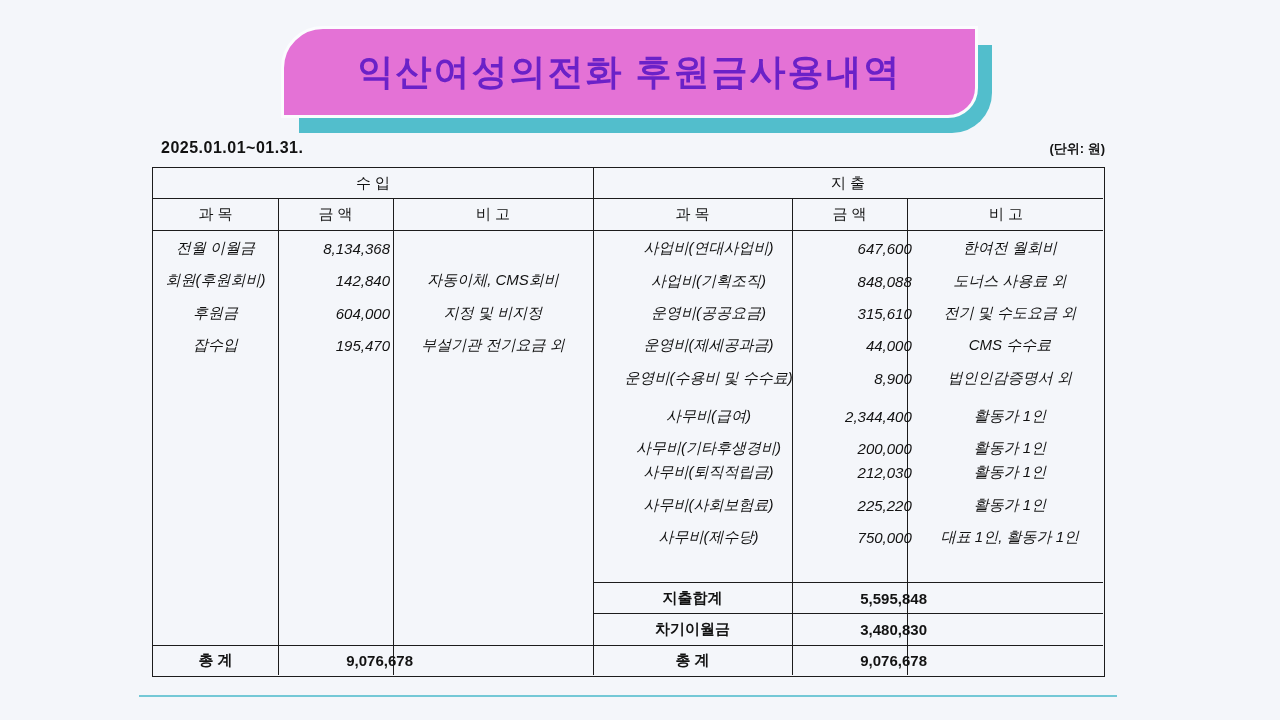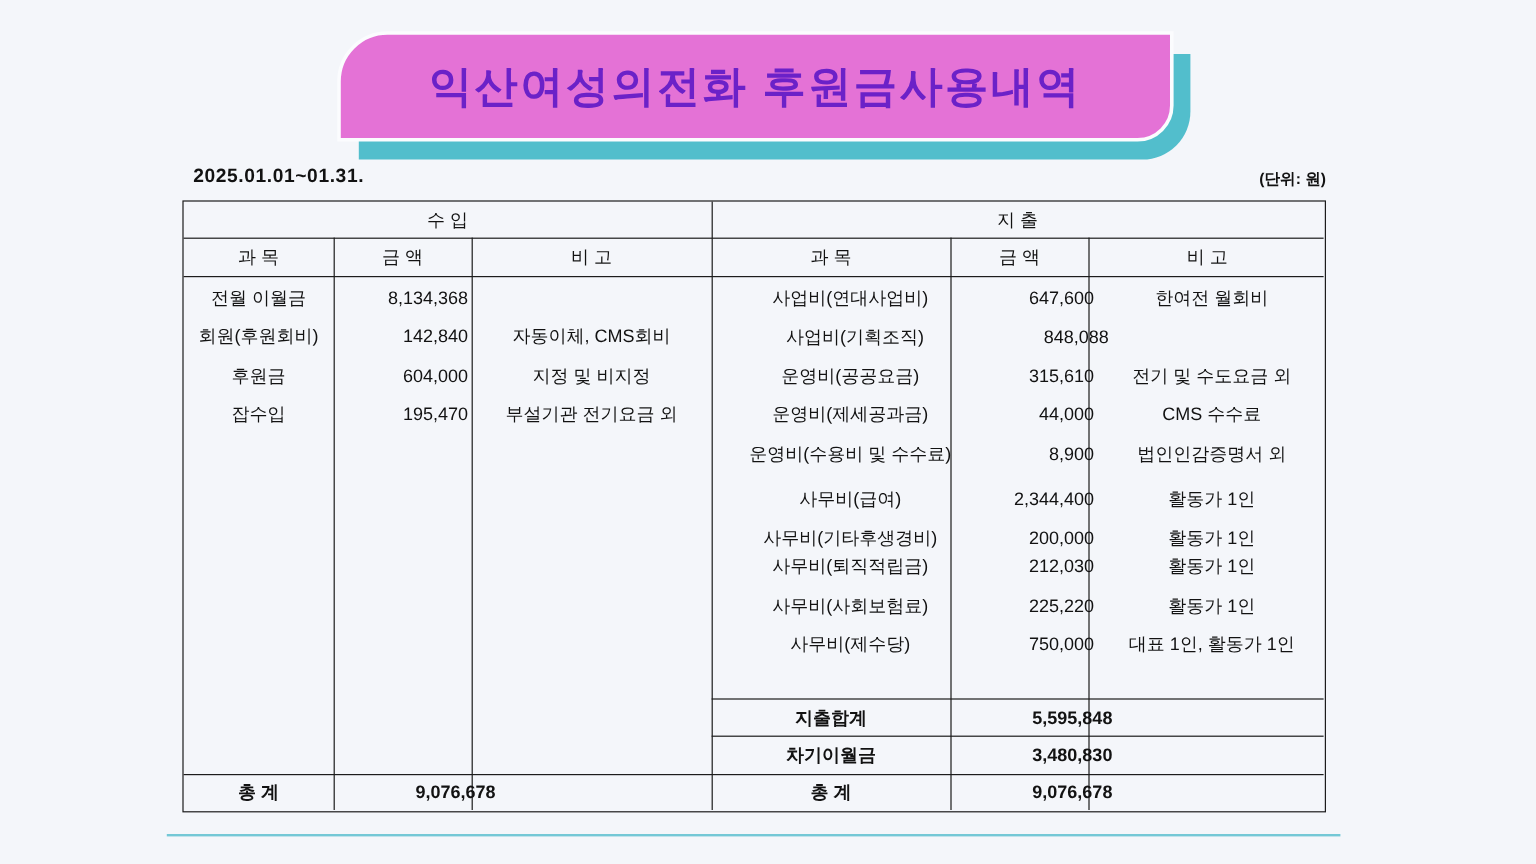--- a/index.html
+++ b/index.html
@@ -51,21 +51,21 @@
   .hl { height:1px; }
   .vl { width:1px; }
 
   .cell {
     position:absolute; display:flex; align-items:center; justify-content:center;
     white-space:nowrap;
   }
 
   .drow { position:absolute; height:22px; display:flex; }
   .drow .c {
-    display:flex; align-items:center; justify-content:center; white-space:nowrap;
+    display:flex; align-items:center; justify-content:center; white-space:nowrap;font-style:italic;
   }
   .drow .amt { justify-content:flex-end; padding-right:3px; box-sizing:border-box; }
   .inrow  { left:0;     width:440px; }
   .exrow  { left:440px; width:512px; }
   .inrow .cat  { width:125px; } .inrow .amt { width:115px; } .inrow .note { width:200px; }
   .exrow .cat  { width:199px;padding-left:20px; } .exrow .amt { width:115px; } .exrow .note { width:198px; }
 
   .sumcell { position:absolute; display:flex; align-items:center; font-weight:bold; white-space:nowrap; }
   .sumcell.center { justify-content:center; }
   .sumcell.right  { justify-content:flex-end; padding-right:3px; box-sizing:border-box;margin-left:23px; }
@@ -133,20 +133,21 @@
     </div>
 
     <div class="drow exrow" style="top:69px;">
       <span class="c cat">사업비(연대사업비)</span>
       <span class="c amt">647,600</span>
       <span class="c note">한여전 월회비</span>
     </div>
     <div class="drow exrow" style="top:102px;">
       <span class="c cat">사업비(기획조직)</span>
       <span class="c amt">848,088</span>
+      <span class="c note">도너스 사용료 외</span>
     </div>
     <div class="drow exrow" style="top:134px;">
       <span class="c cat">운영비(공공요금)</span>
       <span class="c amt">315,610</span>
       <span class="c note">전기 및 수도요금 외</span>
     </div>
     <div class="drow exrow" style="top:166px;">
       <span class="c cat">운영비(제세공과금)</span>
       <span class="c amt">44,000</span>
       <span class="c note">CMS 수수료</span>

